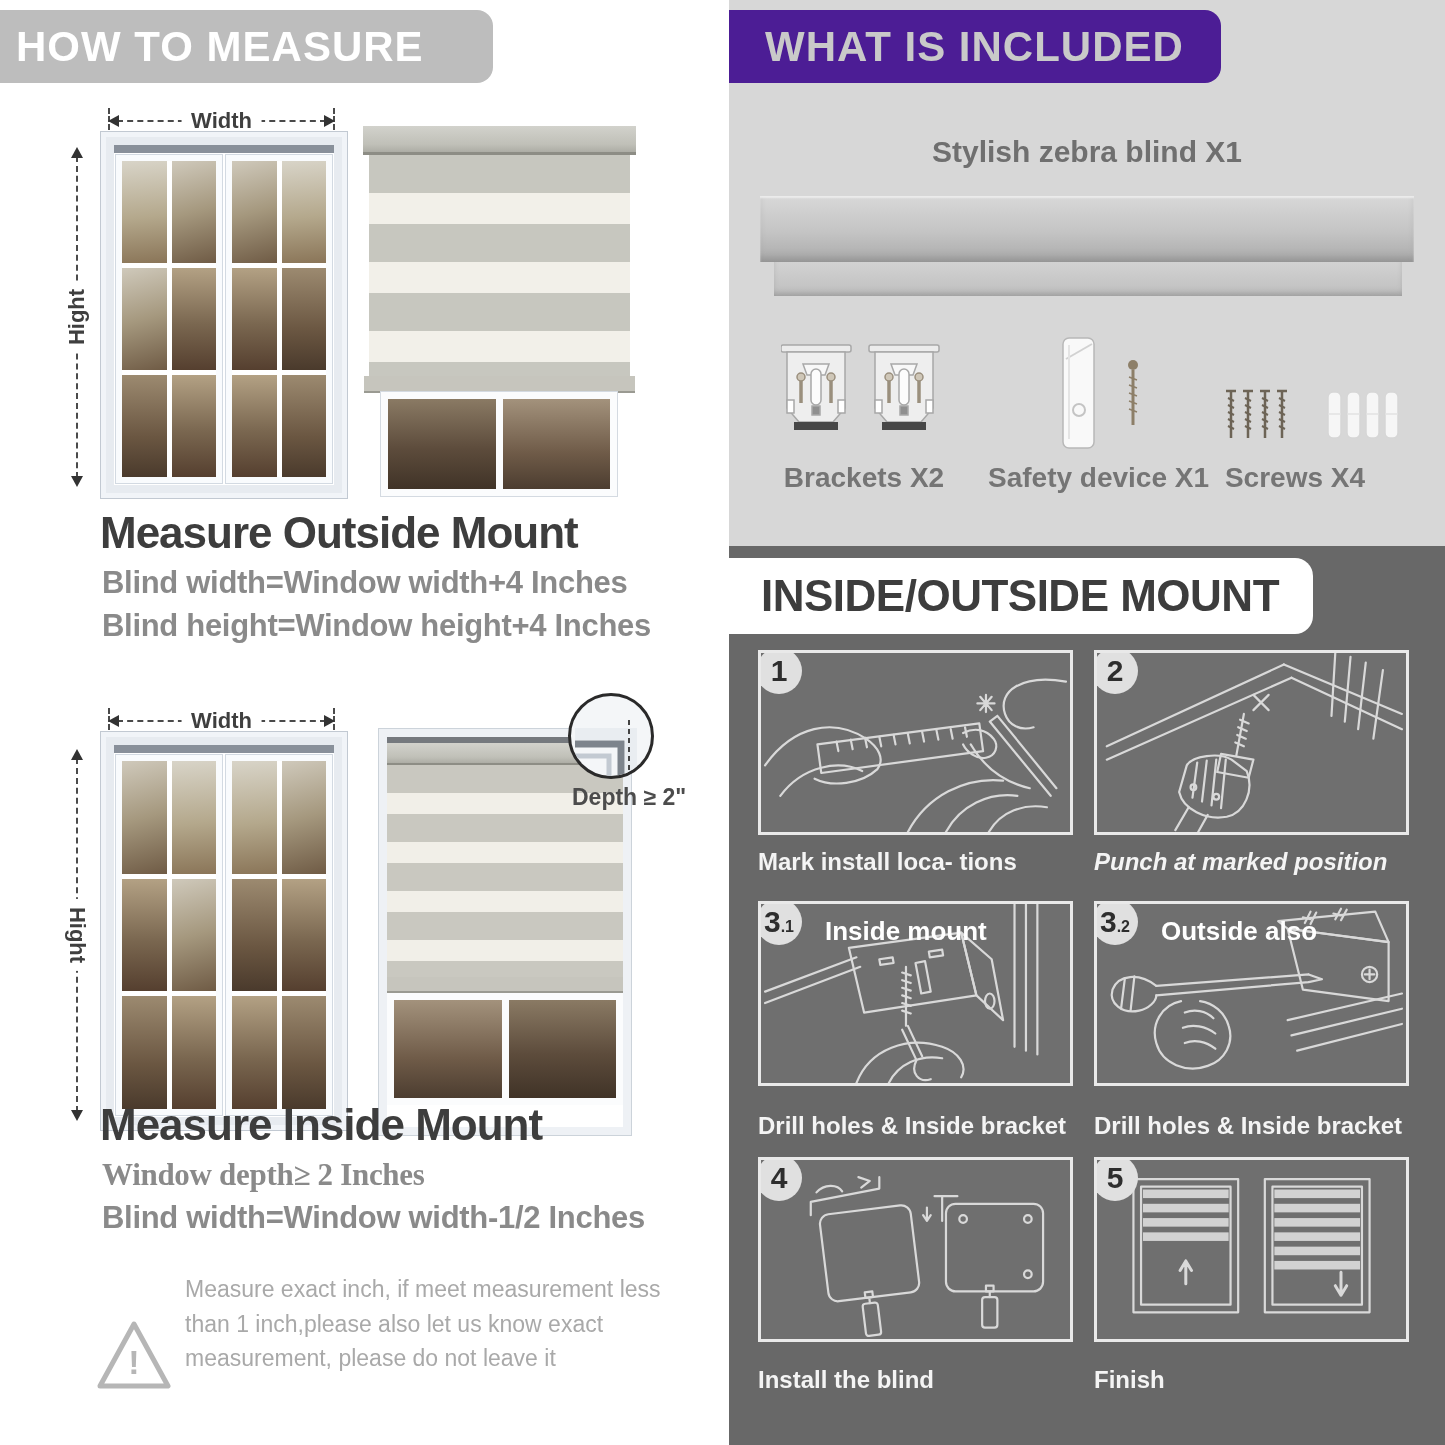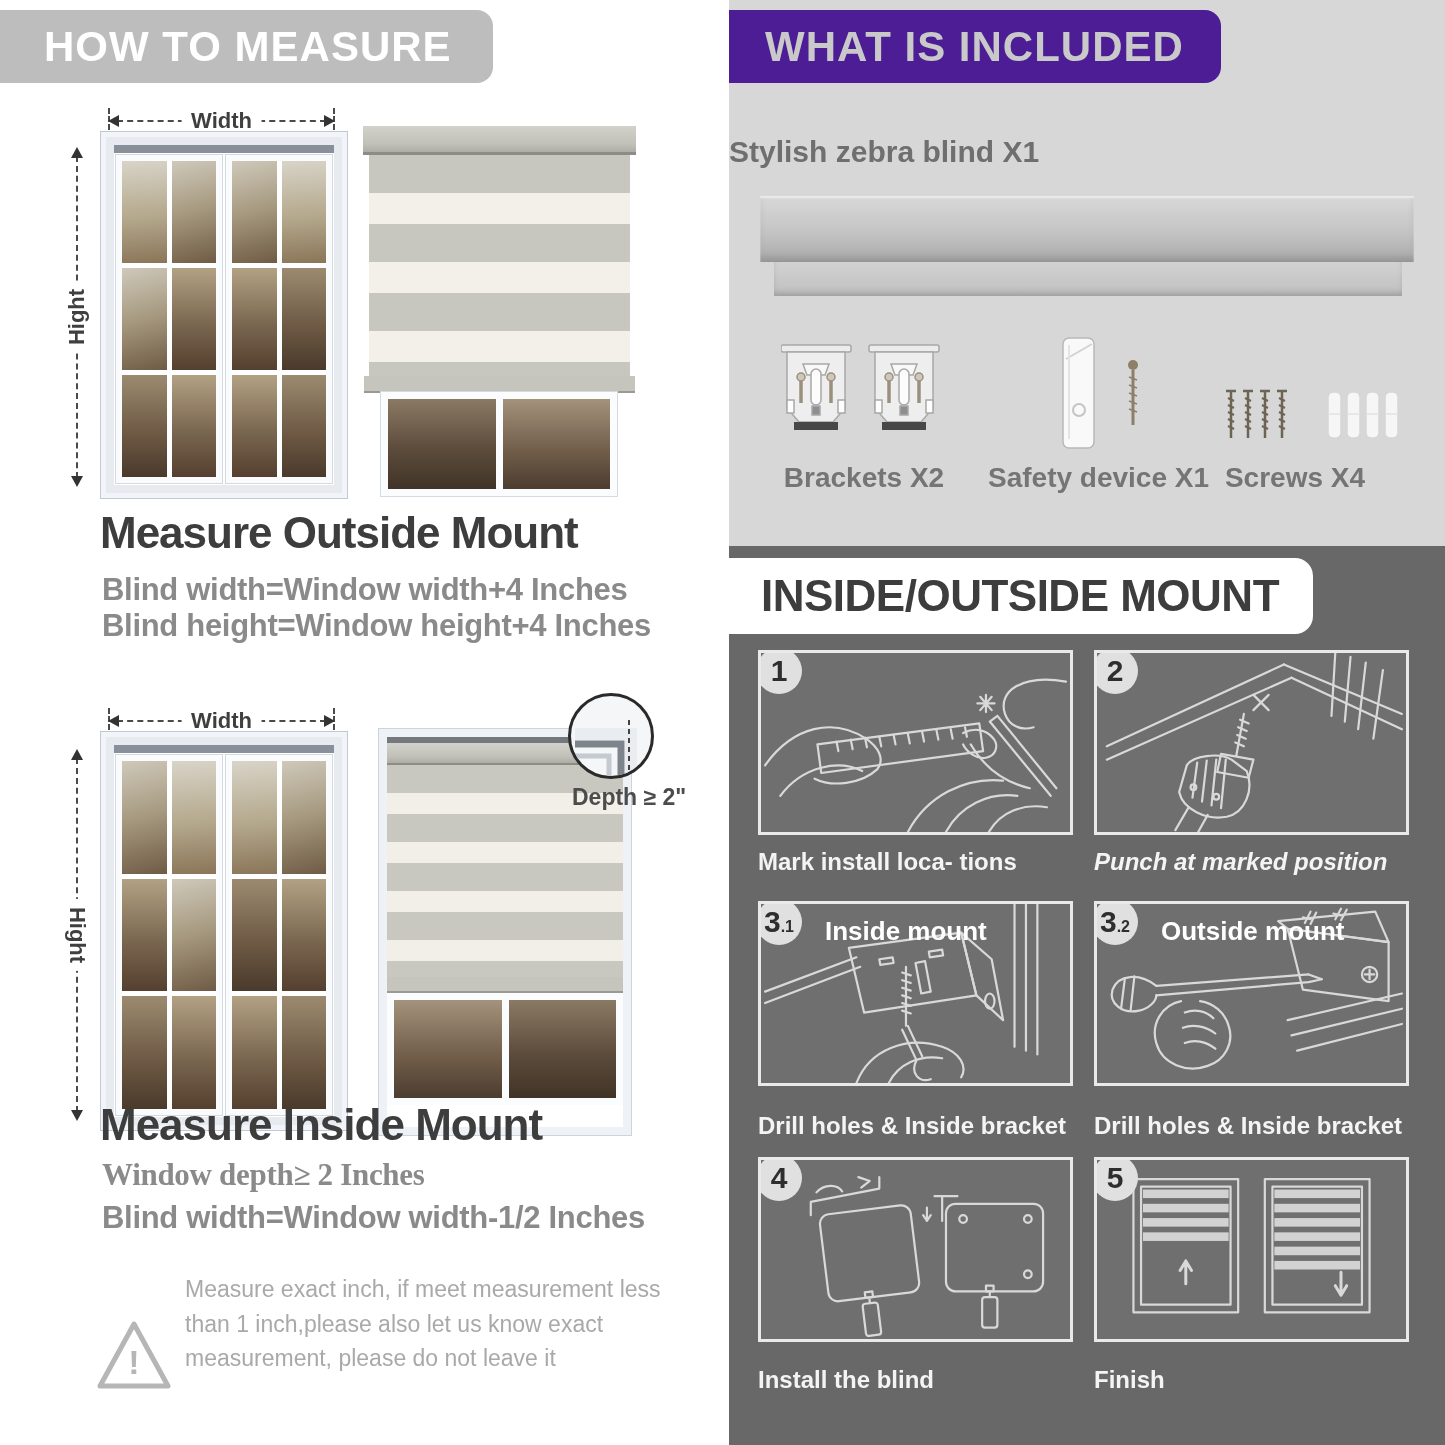--- a/index.html
+++ b/index.html
@@ -3,21 +3,21 @@
 <meta charset="utf-8">
 <style>
   html,body{margin:0;padding:0;}
   body{font-family:"Liberation Sans",sans-serif;background:#fff;}
   #page{position:relative;width:1445px;height:1445px;background:#fff;overflow:hidden;}
   .abs{position:absolute;}
 
   
   .banner{font-weight:bold;white-space:nowrap;}
   #banner-left{left:0;top:10px;width:493px;height:73px;background:#bdbdbd;border-radius:0 16px 16px 0;
-    color:#fff;font-size:42px;line-height:73px;padding-left:44px;letter-spacing:1px;box-sizing:border-box;}
+    color:#fff;font-size:42px;line-height:73px;padding-left:16px;letter-spacing:1px;box-sizing:border-box;}
   #banner-included{left:0;top:10px;width:492px;height:73px;background:#4c1d95;border-radius:0 16px 16px 0;
     color:#c9c9c9;font-size:42px;line-height:73px;padding-left:36px;letter-spacing:1px;box-sizing:border-box;}
   #banner-mount{left:0;top:12px;width:584px;height:76px;background:#fff;border-radius:0 18px 18px 0;
     color:#3d3d3d;font-size:44px;line-height:76px;padding-left:32px;letter-spacing:-0.5px;box-sizing:border-box;}
 
   
   .dimh{height:16px;}
   .dimh .line{position:absolute;top:7px;left:9px;right:9px;border-top:2px dashed #4a4a4a;}
   .dimh .tick{position:absolute;top:-5px;height:30px;border-left:2px dashed #4a4a4a;}
   .dimh .ah{position:absolute;top:2px;width:0;height:0;border-style:solid;}
@@ -57,21 +57,21 @@
   .peek-pane.lite{background:linear-gradient(180deg,#a3927c 0%,#6f5b48 60%,#4c3d30 100%);}
 
   
   .h-big{font-size:44px;font-weight:bold;color:#3d3d3d;letter-spacing:-1px;white-space:nowrap;}
   .p-line{font-size:31px;font-weight:bold;color:#8a8a8a;letter-spacing:-0.3px;white-space:nowrap;}
   .depth-lbl{font-size:23px;font-weight:bold;color:#4c4c4c;white-space:nowrap;}
   .warn-txt{font-size:23px;color:#a9a9a9;line-height:1.5;}
 
   
   #included{left:729px;top:0;width:716px;height:546px;background:#d7d7d7;}
-  #product-lbl{left:0;top:135px;width:100%;text-align:left;font-size:30px;font-weight:bold;color:#6f6f6f;}
+  #product-lbl{left:0;top:135px;width:100%;text-align:center;font-size:30px;font-weight:bold;color:#6f6f6f;}
   .rail1{left:31px;top:196px;width:654px;height:66px;
     background:linear-gradient(180deg,#d8d8d8 0%,#c4c4c4 55%,#aaaaaa 100%);
     box-shadow:inset 0 2px 2px #ececec, inset 0 -7px 9px -4px #8f8f8f;}
   .rail2{left:45px;top:262px;width:628px;height:34px;
     background:linear-gradient(180deg,#d2d2d2 0%,#bfbfbf 100%);
     box-shadow:inset 0 -5px 7px -3px #979797;}
   .part-lbl{top:462px;font-size:28px;font-weight:bold;color:#757575;text-align:center;white-space:nowrap;}
 
   
   #mount{left:729px;top:546px;width:716px;height:899px;background:#686868;}
@@ -138,21 +138,21 @@
     <div class="abs headrail" style="left:0;top:6px;width:273px;height:26px;"></div>
     <div class="abs stripes" style="left:6px;top:35px;width:261px;height:221px;"></div>
     <div class="abs botrail" style="left:1px;top:256px;width:271px;height:15px;"></div>
     <div class="abs peek-frame" style="left:17px;top:271px;width:238px;height:106px;">
       <div class="peek-pane"></div>
       <div class="peek-pane lite"></div>
     </div>
   </div>
 
   <div class="abs h-big" style="left:100px;top:508px;">Measure Outside Mount</div>
-  <div class="abs p-line" style="left:102px;top:565px;margin-top:7px;">Blind width=Window width+4 Inches</div>
+  <div class="abs p-line" style="left:102px;top:565px;">Blind width=Window width+4 Inches</div>
   <div class="abs p-line" style="left:102px;top:608px;">Blind height=Window height+4 Inches</div>
 
   <div class="abs" style="left:63px;top:705px;width:290px;height:432px;">
     <div class="abs dimh" style="left:45px;top:8px;width:227px;">
       <span class="tick" style="left:0;"></span>
         <span class="tick" style="right:0;"></span>
       <span class="line"></span>
         <span class="ah l"></span>
       <span class="ah r"></span>
       <span class="lbl">Width</span>
@@ -372,21 +372,21 @@
         <path d="M58,86 C40,72 18,74 12,90 C8,104 22,116 40,112 C50,110 58,102 58,96"></path>
         <path d="M25,78 L21,110 M35,76 L31,112"></path>
         <path d="M84,102 C64,106 52,126 58,146 C64,168 90,178 112,170 C130,164 140,146 134,128 C130,114 118,104 104,102"></path>
         <path d="M88,114 C98,110 110,112 118,120 M86,130 C96,126 110,128 120,136 M88,146 C98,142 110,144 120,152"></path>
         <path d="M196,122 L316,94 M200,138 L316,110 M206,154 L316,126"></path>
       </svg>
       <div class="badge">
         <span>3</span>
           <span class="sub">.2</span>
       </div>
-      <div class="ptitle">Outside mount</div>
+      <div class="ptitle">Outside also</div>
     </div>
     <div class="caption" style="left:365px;top:566px;">Drill holes &amp;  Inside bracket</div>
 
     <div class="panel" style="left:29px;top:611px;">
       <svg class="art" width="309" height="179" viewBox="0 0 316 188" stroke="#d9d9d9" stroke-width="2.2" fill="none" stroke-linecap="round" stroke-linejoin="round">
         <g transform="rotate(-7 110 100)">
           <rect x="62" y="52" width="96" height="92" rx="10"></rect>
           <rect x="96" y="150" width="16" height="34" rx="3"></rect>
           <path d="M104,144 L104,150 M100,138 h8 v6 h-8 Z"></path>
         </g>

